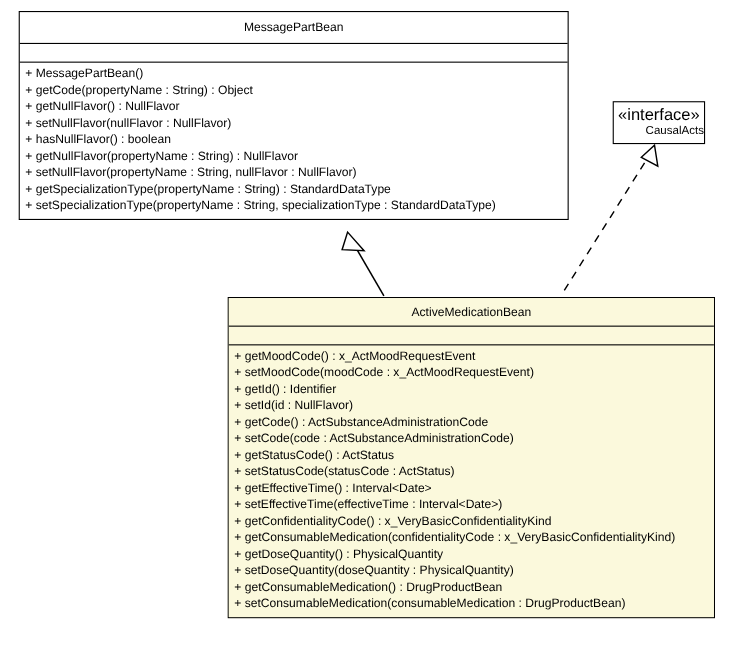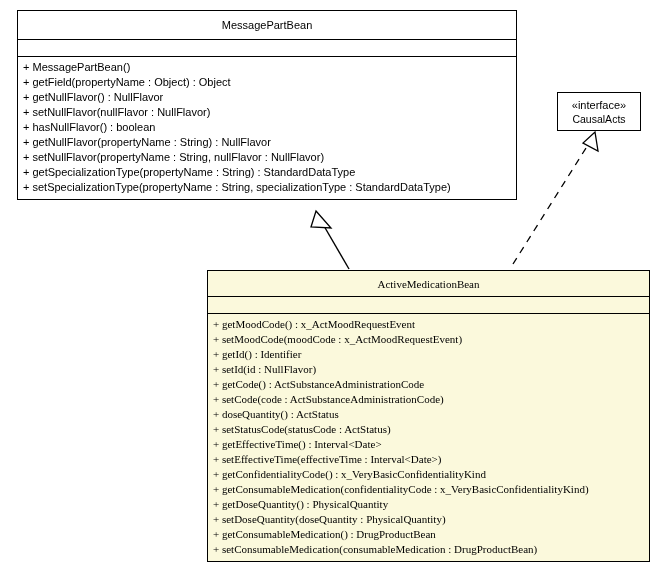--- a/index.html
+++ b/index.html
@@ -71,21 +71,20 @@
   }
 
   #class-activemedicationbean {
     left: 207px;
     top: 270px;
     width: 443px;
     background: #fbf9dc;
   }
   #class-activemedicationbean .compartment {
     background: #fbf9dc;
-    font-family: Liberation Serif, serif;
   }
   #class-activemedicationbean .uml-name-compartment {
     height: 25px;
     padding-top: 6px;
   }
 
   
   #interface-causalacts {
     position: absolute;
     left: 557px;
@@ -96,24 +95,25 @@
     border: 1px solid #000000;
     background: #ffffff;
     text-align: center;
     font-size: 10.5px;
     line-height: 14px;
     color: #000000;
     padding-top: 5px;
   }
   #interface-causalacts .stereotype {
     display: block;
-    font-size: 11px;
+    font-size: 15px;
   }
   #interface-causalacts .iface-name {
     display: block;
+    text-align: right;
   }
 
   
   #connectors {
     position: absolute;
     left: 0; top: 0;
     width: 668px;
     height: 587px;
     pointer-events: none;
   }
@@ -121,21 +121,21 @@
 </head>
 <body>
 
 <div id="diagram-canvas">
 
   <div class="uml-class" id="class-messagepartbean">
     <div class="compartment uml-name-compartment">MessagePartBean</div>
     <div class="compartment divider uml-attr-compartment"></div>
     <div class="compartment divider uml-op-compartment">
       <div class="uml-op">+ MessagePartBean()</div>
-      <div class="uml-op">+ getField(propertyName : Object) : Object</div>
+      <div class="uml-op">+ getCode(propertyName : String) : Object</div>
       <div class="uml-op">+ getNullFlavor() : NullFlavor</div>
       <div class="uml-op">+ setNullFlavor(nullFlavor : NullFlavor)</div>
       <div class="uml-op">+ hasNullFlavor() : boolean</div>
       <div class="uml-op">+ getNullFlavor(propertyName : String) : NullFlavor</div>
       <div class="uml-op">+ setNullFlavor(propertyName : String, nullFlavor : NullFlavor)</div>
       <div class="uml-op">+ getSpecializationType(propertyName : String) : StandardDataType</div>
       <div class="uml-op">+ setSpecializationType(propertyName : String, specializationType : StandardDataType)</div>
     </div>
   </div>
 
@@ -147,21 +147,21 @@
   <div class="uml-class" id="class-activemedicationbean">
     <div class="compartment uml-name-compartment">ActiveMedicationBean</div>
     <div class="compartment divider uml-attr-compartment"></div>
     <div class="compartment divider uml-op-compartment">
       <div class="uml-op">+ getMoodCode() : x_ActMoodRequestEvent</div>
       <div class="uml-op">+ setMoodCode(moodCode : x_ActMoodRequestEvent)</div>
       <div class="uml-op">+ getId() : Identifier</div>
       <div class="uml-op">+ setId(id : NullFlavor)</div>
       <div class="uml-op">+ getCode() : ActSubstanceAdministrationCode</div>
       <div class="uml-op">+ setCode(code : ActSubstanceAdministrationCode)</div>
-      <div class="uml-op">+ doseQuantity() : ActStatus</div>
+      <div class="uml-op">+ getStatusCode() : ActStatus</div>
       <div class="uml-op">+ setStatusCode(statusCode : ActStatus)</div>
       <div class="uml-op">+ getEffectiveTime() : Interval&lt;Date&gt;</div>
       <div class="uml-op">+ setEffectiveTime(effectiveTime : Interval&lt;Date&gt;)</div>
       <div class="uml-op">+ getConfidentialityCode() : x_VeryBasicConfidentialityKind</div>
       <div class="uml-op">+ getConsumableMedication(confidentialityCode : x_VeryBasicConfidentialityKind)</div>
       <div class="uml-op">+ getDoseQuantity() : PhysicalQuantity</div>
       <div class="uml-op">+ setDoseQuantity(doseQuantity : PhysicalQuantity)</div>
       <div class="uml-op">+ getConsumableMedication() : DrugProductBean</div>
       <div class="uml-op">+ setConsumableMedication(consumableMedication : DrugProductBean)</div>
     </div>

